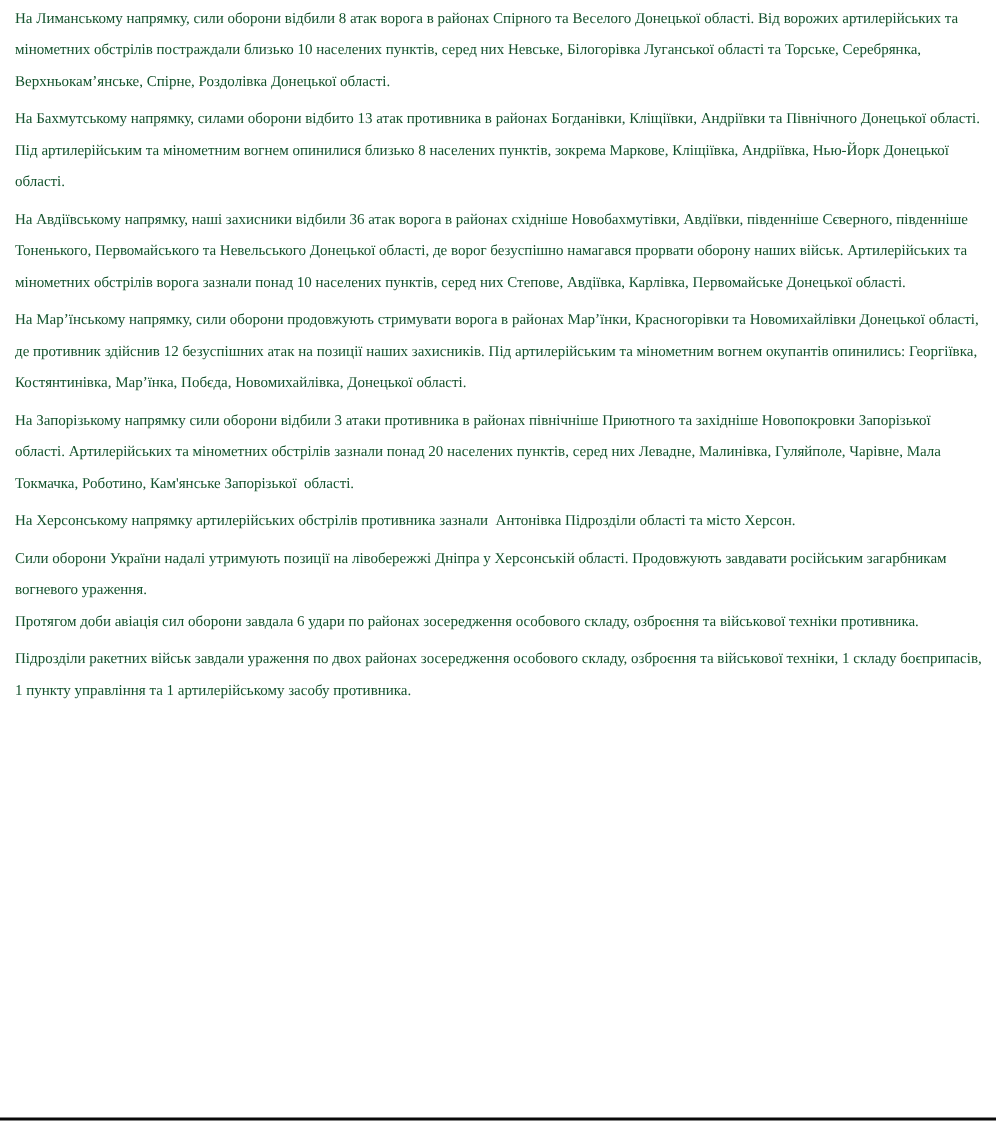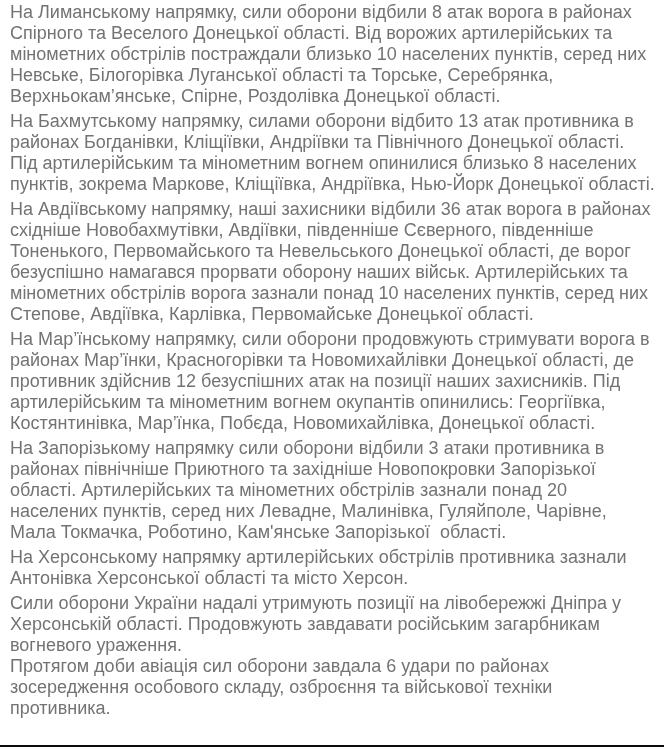--- a/index.html
+++ b/index.html
@@ -6,24 +6,25 @@
   body {
     width: 664px;
     height: 748px;
     background: #ffffff;
     overflow: hidden;
     position: relative;
     font-family: "Liberation Sans", "DejaVu Sans", sans-serif;
   }
   .post {
     padding: 2px 8px 0 10px;
-    font-size: 18px;
+    font-size: 10px;
     line-height: 21px;
-    color: #737373;
+    color: #14532d;
     letter-spacing: 0;
+    font-family: Liberation Serif, serif;
   }
   .post p {
     margin: 0 0 4px 0;
     white-space: pre-wrap; 
   }
   .bottom-line {
     position: absolute;
     left: 0;
     right: 0;
     bottom: 1px;
@@ -33,18 +34,19 @@
 </style>
 </head>
 <body>
 
 <div class="post">
   <p>На Лиманському напрямку, сили оборони відбили 8 атак ворога в районах Спірного та Веселого Донецької області. Від ворожих артилерійських та мінометних обстрілів постраждали близько 10 населених пунктів, серед них Невське, Білогорівка Луганської області та Торське, Серебрянка, Верхньокам’янське, Спірне, Роздолівка Донецької області.</p>
   <p>На Бахмутському напрямку, силами оборони відбито 13 атак противника в районах Богданівки, Кліщіївки, Андріївки та Північного Донецької області. Під артилерійським та мінометним вогнем опинилися близько 8 населених пунктів, зокрема Маркове, Кліщіївка, Андріївка, Нью-Йорк Донецької області.</p>
   <p>На Авдіївському напрямку, наші захисники відбили 36 атак ворога в районах східніше Новобахмутівки, Авдіївки, південніше Сєверного, південніше Тоненького, Первомайського та Невельського Донецької області, де ворог безуспішно намагався прорвати оборону наших військ. Артилерійських та мінометних обстрілів ворога зазнали понад 10 населених пунктів, серед них Степове, Авдіївка, Карлівка, Первомайське Донецької області.</p>
   <p>На Мар’їнському напрямку, сили оборони продовжують стримувати ворога в районах Мар’їнки, Красногорівки та Новомихайлівки Донецької області, де противник здійснив 12 безуспішних атак на позиції наших захисників. Під артилерійським та мінометним вогнем окупантів опинились: Георгіївка, Костянтинівка, Мар’їнка, Побєда, Новомихайлівка, Донецької області.</p>
   <p>На Запорізькому напрямку сили оборони відбили 3 атаки противника в районах північніше Приютного та західніше Новопокровки Запорізької області. Артилерійських та мінометних обстрілів зазнали понад 20 населених пунктів, серед них Левадне, Малинівка, Гуляйполе, Чарівне, Мала Токмачка, Роботино, Кам'янське Запорізької  області.</p>
-  <p>На Херсонському напрямку артилерійських обстрілів противника зазнали  Антонівка Херсонської області та місто Херсон.</p>
+  <p>На Херсонському напрямку артилерійських обстрілів противника зазнали  Антонівка Підрозділи області та місто Херсон.</p>
   <p>Сили оборони України надалі утримують позиції на лівобережжі Дніпра у Херсонській області. Продовжують завдавати російським загарбникам вогневого ураження.
 Протягом доби авіація сил оборони завдала 6 удари по районах зосередження особового складу, озброєння та військової техніки противника.</p>
+  <p>Підрозділи ракетних військ завдали ураження по двох районах зосередження особового складу, озброєння та військової техніки, 1 складу боєприпасів, 1 пункту управління та 1 артилерійському засобу противника.</p>
 </div>
 
 <div class="bottom-line"></div>
 
 </body></html>

